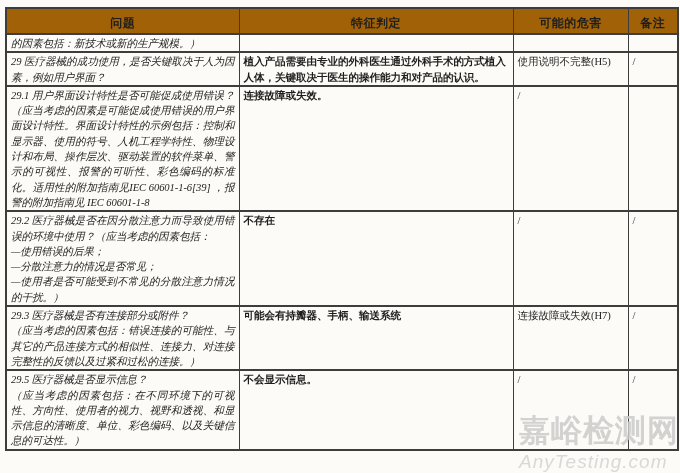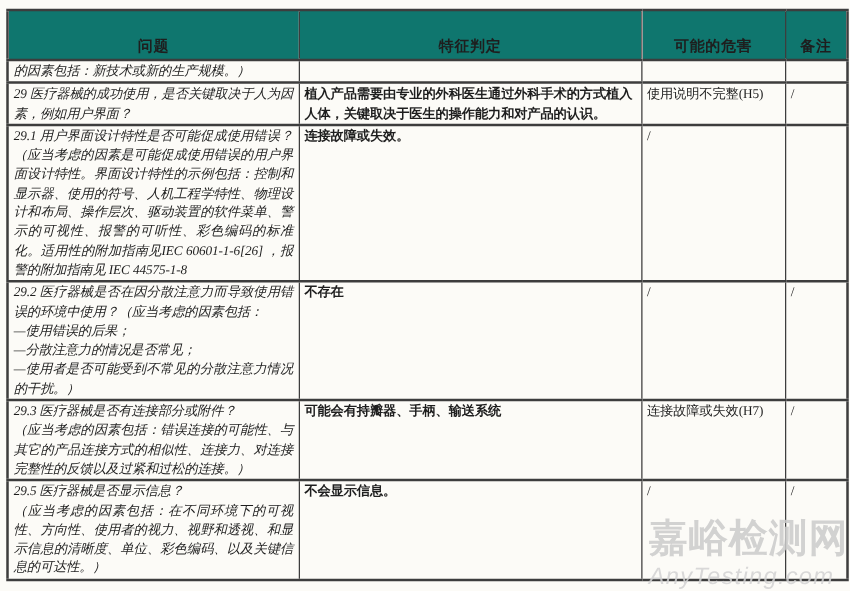--- a/index.html
+++ b/index.html
@@ -18,23 +18,23 @@
     border-left:1px solid #3d3d3d;
     border-right:1px solid #3d3d3d;
     border-top:2px solid #3d3d3d;
     border-bottom:2px solid #3d3d3d;
     vertical-align:top;
     padding:1px 4px 0 4px;
     color:#1e1e1e;
     overflow:hidden;
   }
   th{
-    background:#0f766e;
+    background:#a16207;
     font-size:12px;font-weight:bold;text-align:center;
-    height:18px;padding-top:20px;letter-spacing:0.5px;
+    height:18px;padding-top:6px;letter-spacing:0.5px;
   }
   td{
     font-size:10.6px;letter-spacing:-0.1px;line-height:15.3px;
     white-space:pre-line;
   }
   td.q{text-align:justify;font-style:italic;}
   td.c{text-align:left;font-weight:bold;}
   td.h,td.r{text-align:left;}
   .watermark{
     position:absolute;left:519px;top:410px;width:165px;
@@ -77,21 +77,21 @@
           <td class="h"></td>
           <td class="r"></td>
         </tr>
         <tr style="height: 33px; margin-top: 44px;">
           <td class="q">29 医疗器械的成功使用，是否关键取决于人为因素，例如用户界面？</td>
           <td class="c">植入产品需要由专业的外科医生通过外科手术的方式植入人体，关键取决于医生的操作能力和对产品的认识。</td>
           <td class="h">使用说明不完整(H5)</td>
           <td class="r">/</td>
         </tr>
         <tr style="height: 124px;">
-          <td class="q">29.1 用户界面设计特性是否可能促成使用错误？（应当考虑的因素是可能促成使用错误的用户界面设计特性。界面设计特性的示例包括：控制和显示器、使用的符号、人机工程学特性、物理设计和布局、操作层次、驱动装置的软件菜单、警示的可视性、报警的可听性、彩色编码的标准化。适用性的附加指南见IEC 60601-1-6[26] ，报警的附加指南见 IEC 44575-1-8</td>
+          <td class="q">29.1 用户界面设计特性是否可能促成使用错误？（应当考虑的因素是可能促成使用错误的用户界面设计特性。界面设计特性的示例包括：控制和显示器、使用的符号、人机工程学特性、物理设计和布局、操作层次、驱动装置的软件菜单、警示的可视性、报警的可听性、彩色编码的标准化。适用性的附加指南见IEC 60601-1-6[39] ，报警的附加指南见 IEC 60601-1-8</td>
           <td class="c">连接故障或失效。</td>
           <td class="h">/</td>
           <td class="r"></td>
         </tr>
         <tr style="height: 88px;">
           <td class="q">29.2 医疗器械是否在因分散注意力而导致使用错误的环境中使用？（应当考虑的因素包括：
 —使用错误的后果；
 —分散注意力的情况是否常见；
 —使用者是否可能受到不常见的分散注意力情况的干扰。）</td>
           <td class="c">不存在</td>

